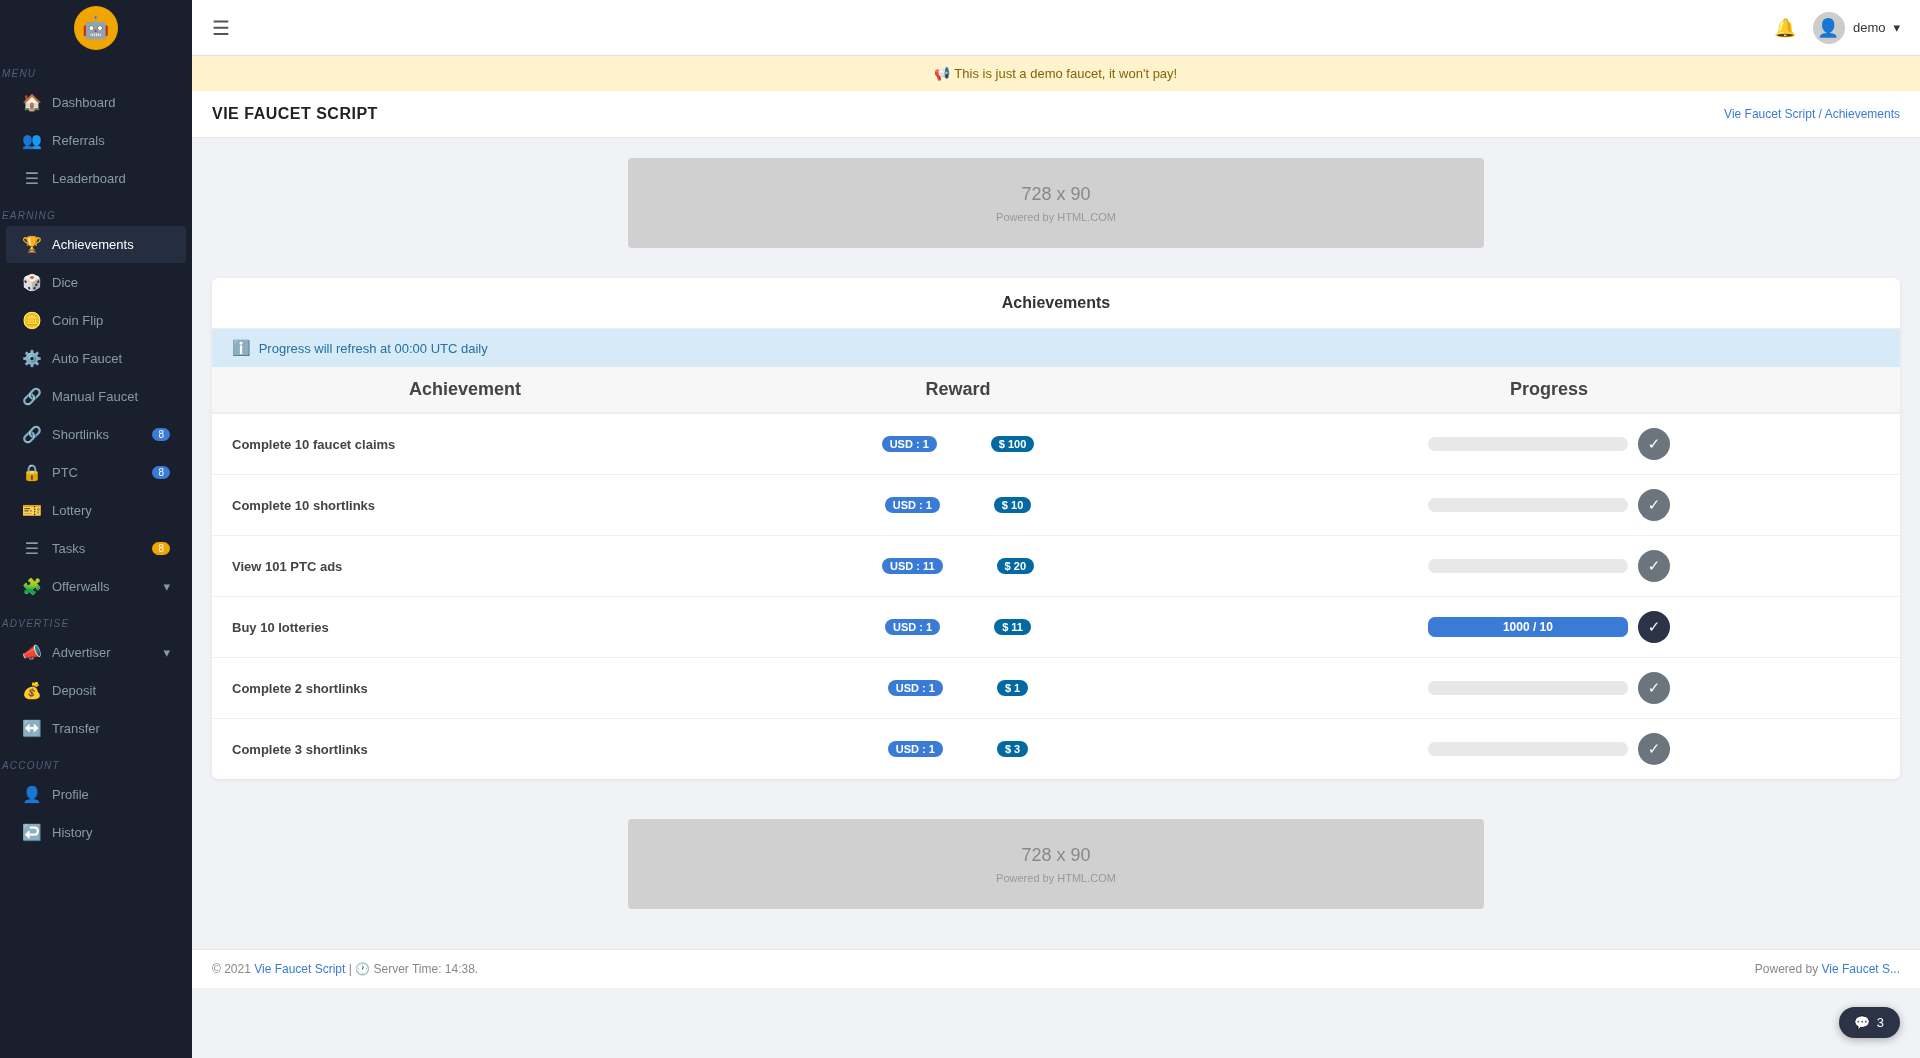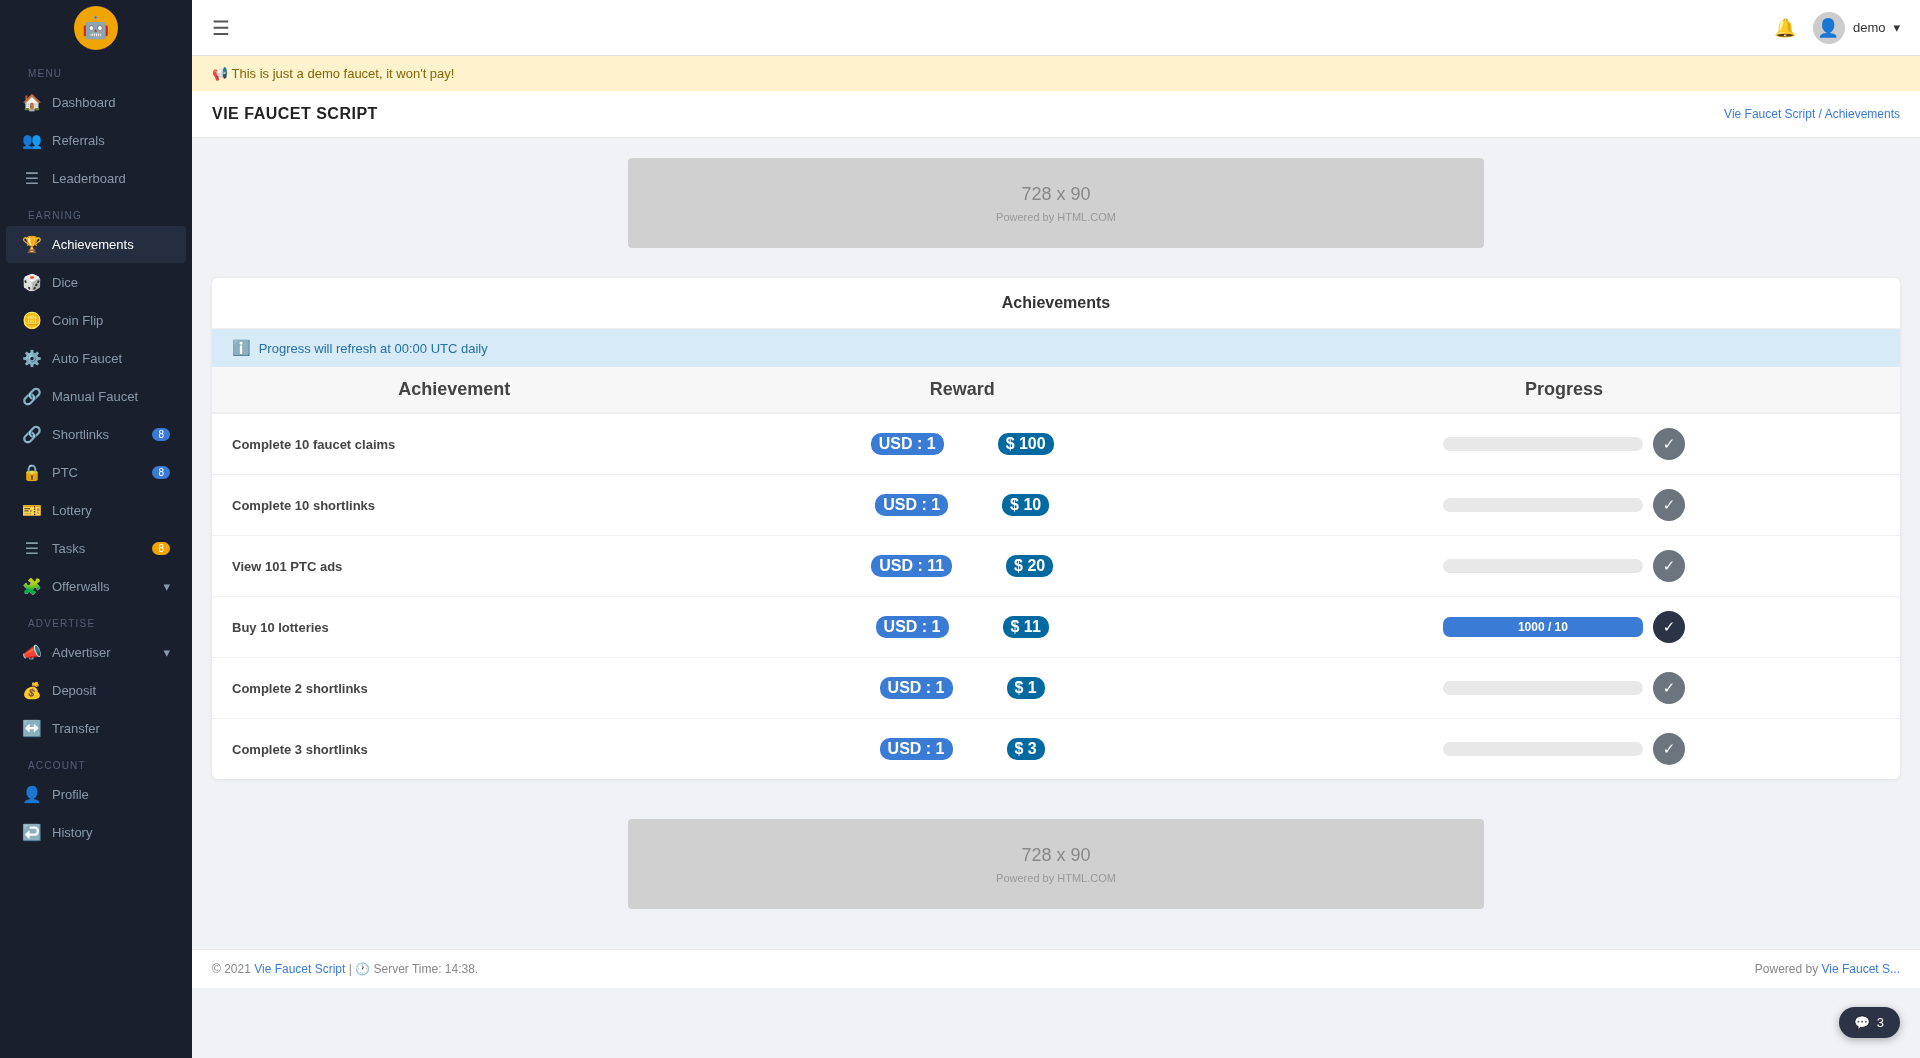--- a/index.html
+++ b/index.html
@@ -29,22 +29,23 @@
       border-radius: 50%;
       display: flex;
       align-items: center;
       justify-content: center;
       font-size: 22px;
     }
     .sidebar-section-label {
       font-size: 10px;
       letter-spacing: 1.2px;
       color: #555e7a;
-      padding: 12px 28px 4px;
+      padding: 12px 2px 4px;
       text-transform: uppercase;
+      font-style: italic;
     }
     .sidebar-item {
       display: flex;
       align-items: center;
       gap: 10px;
       padding: 9px 16px;
       cursor: pointer;
       color: #8899aa;
       font-size: 13px;
       border-radius: 4px;
@@ -96,20 +97,21 @@
     }
 
     
     #content { padding: 0 0 30px; }
 
     .demo-banner {
       background: #fef3cd;
       color: #856404;
       padding: 10px 20px;
       font-size: 13px;
+      text-align: center;
     }
 
     .page-header {
       background: #fff;
       padding: 14px 20px;
       display: flex;
       align-items: center;
       justify-content: space-between;
       border-bottom: 1px solid #e8e8e8;
     }
@@ -182,21 +184,21 @@
       text-align: center;
       color: #444;
       font-size: 13px;
     }
     tbody td:first-child { text-align: left; font-weight: bold; }
 
     .reward-cell { display: flex; align-items: center; justify-content: center; gap: 6px; }
     .reward-badge {
       border-radius: 10px;
       padding: 2px 8px;
-      font-size: 16px;
+      font-size: 11px;
       font-weight: 600;
       display: inline-flex;
       align-items: center;
       gap: 3px;
     }
     .reward-badge.blue { background: #3a7bd5; color: #fff; }
     .reward-badge.yellow { background: #0369a1; color: #fff; margin-left: 48px; }
 
     .progress-cell { display: flex; align-items: center; justify-content: center; gap: 10px; }
     .progress-bar-wrap {

